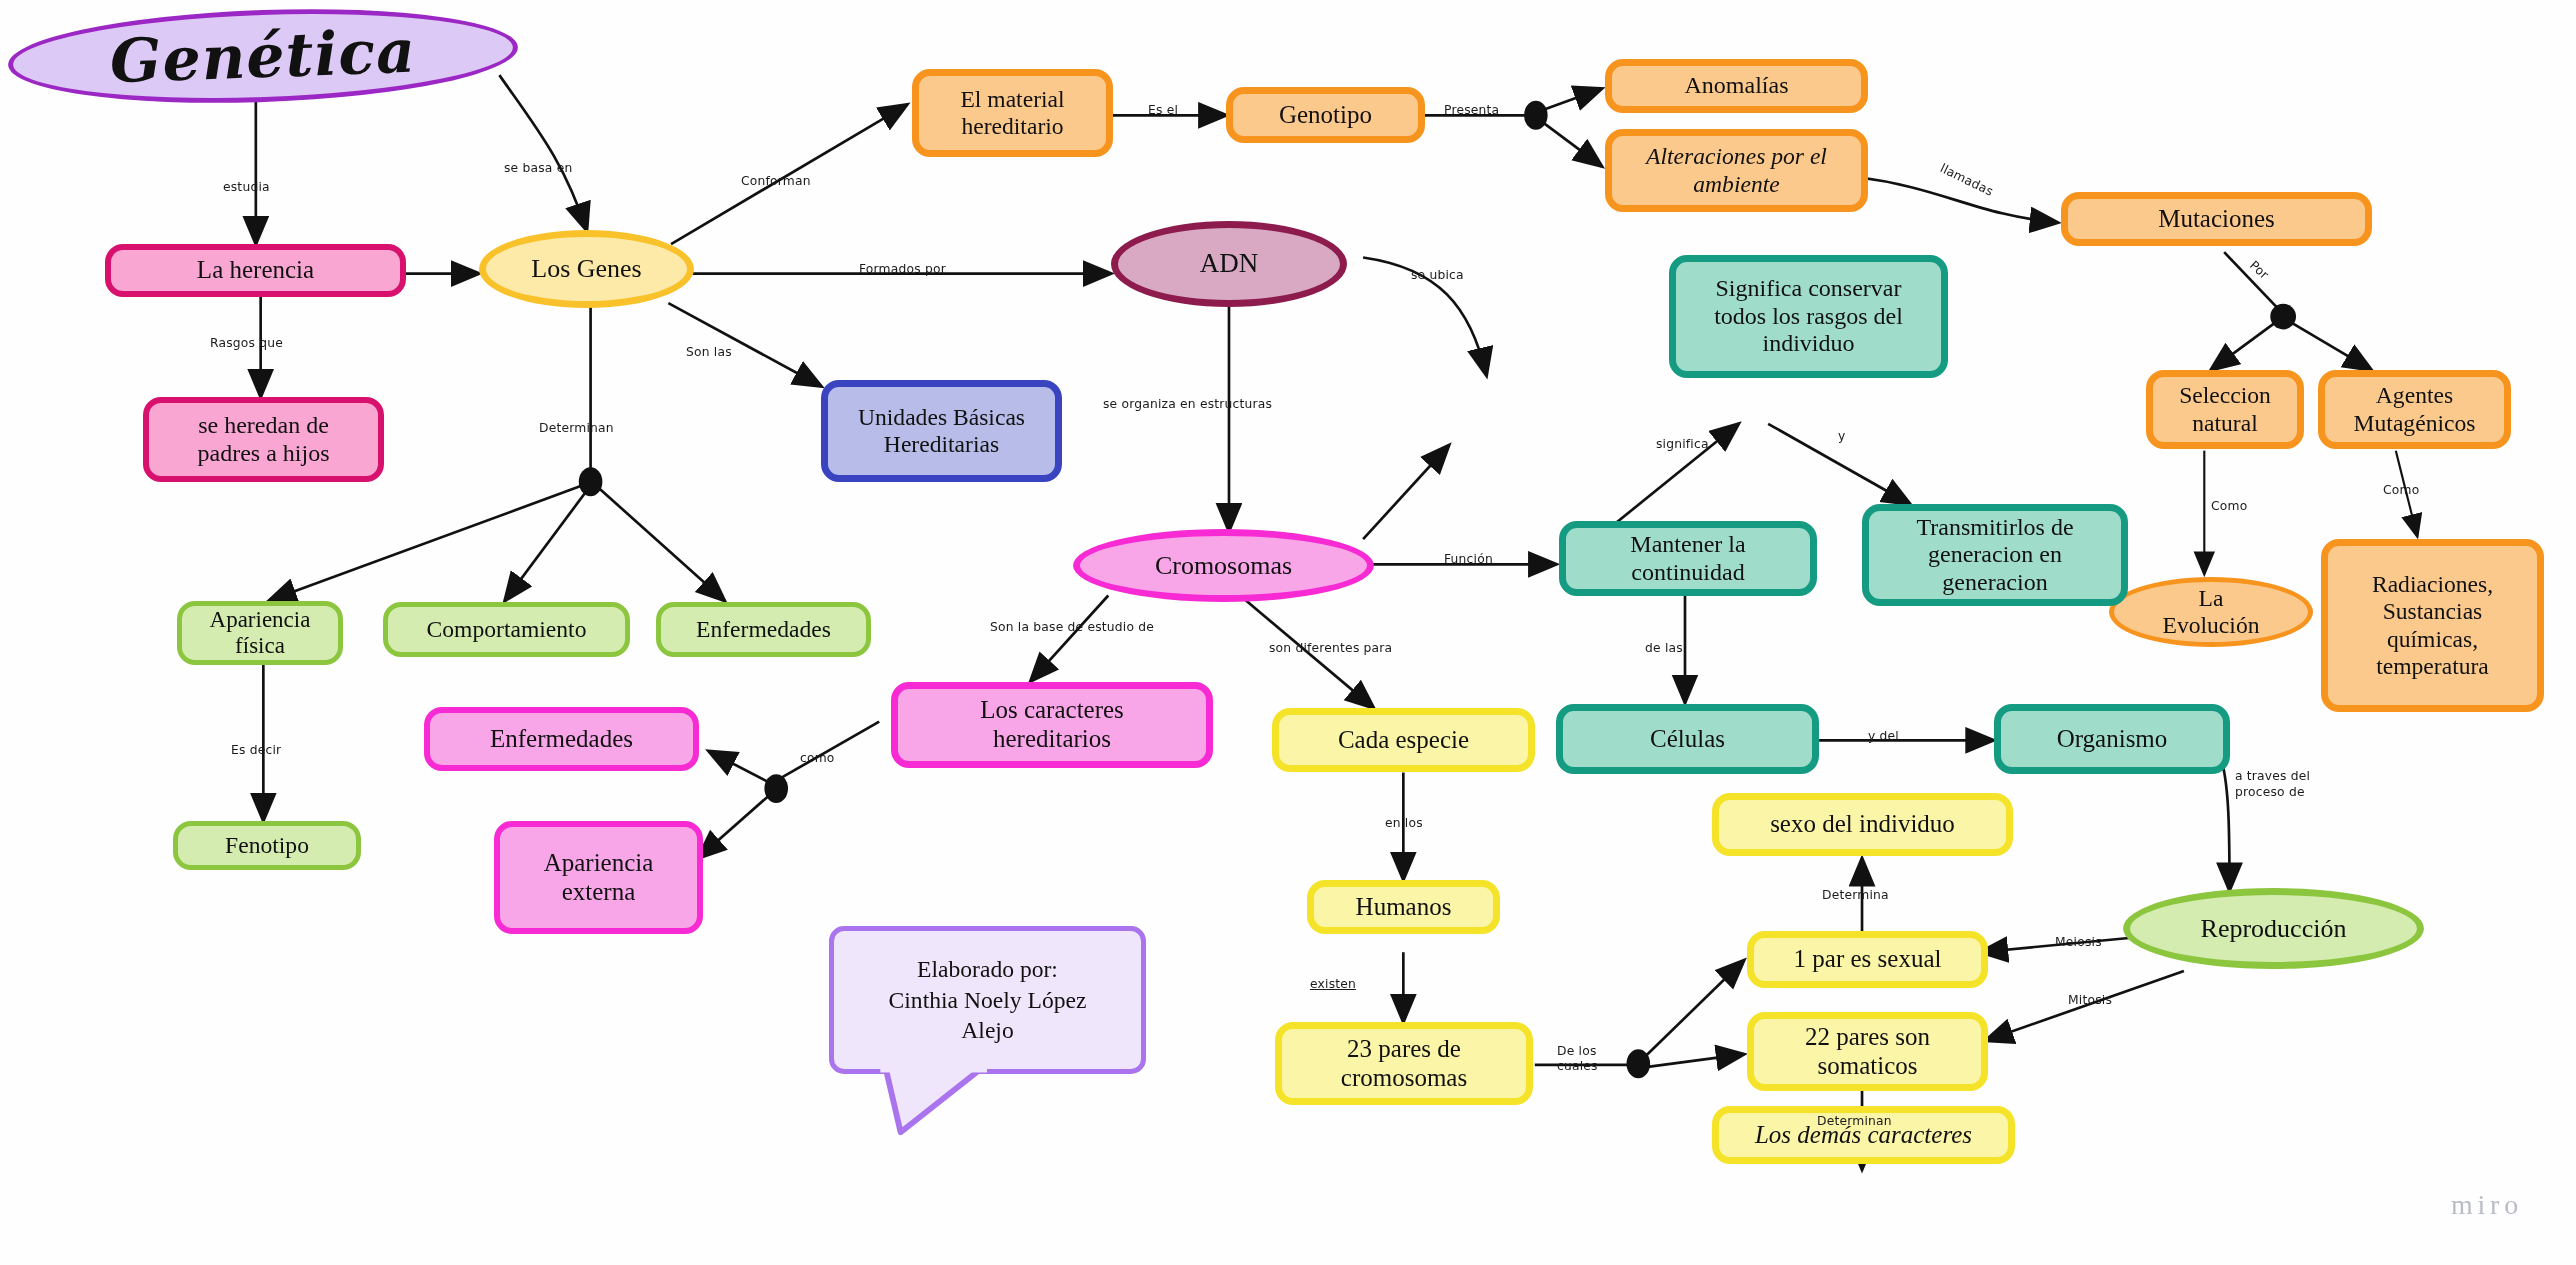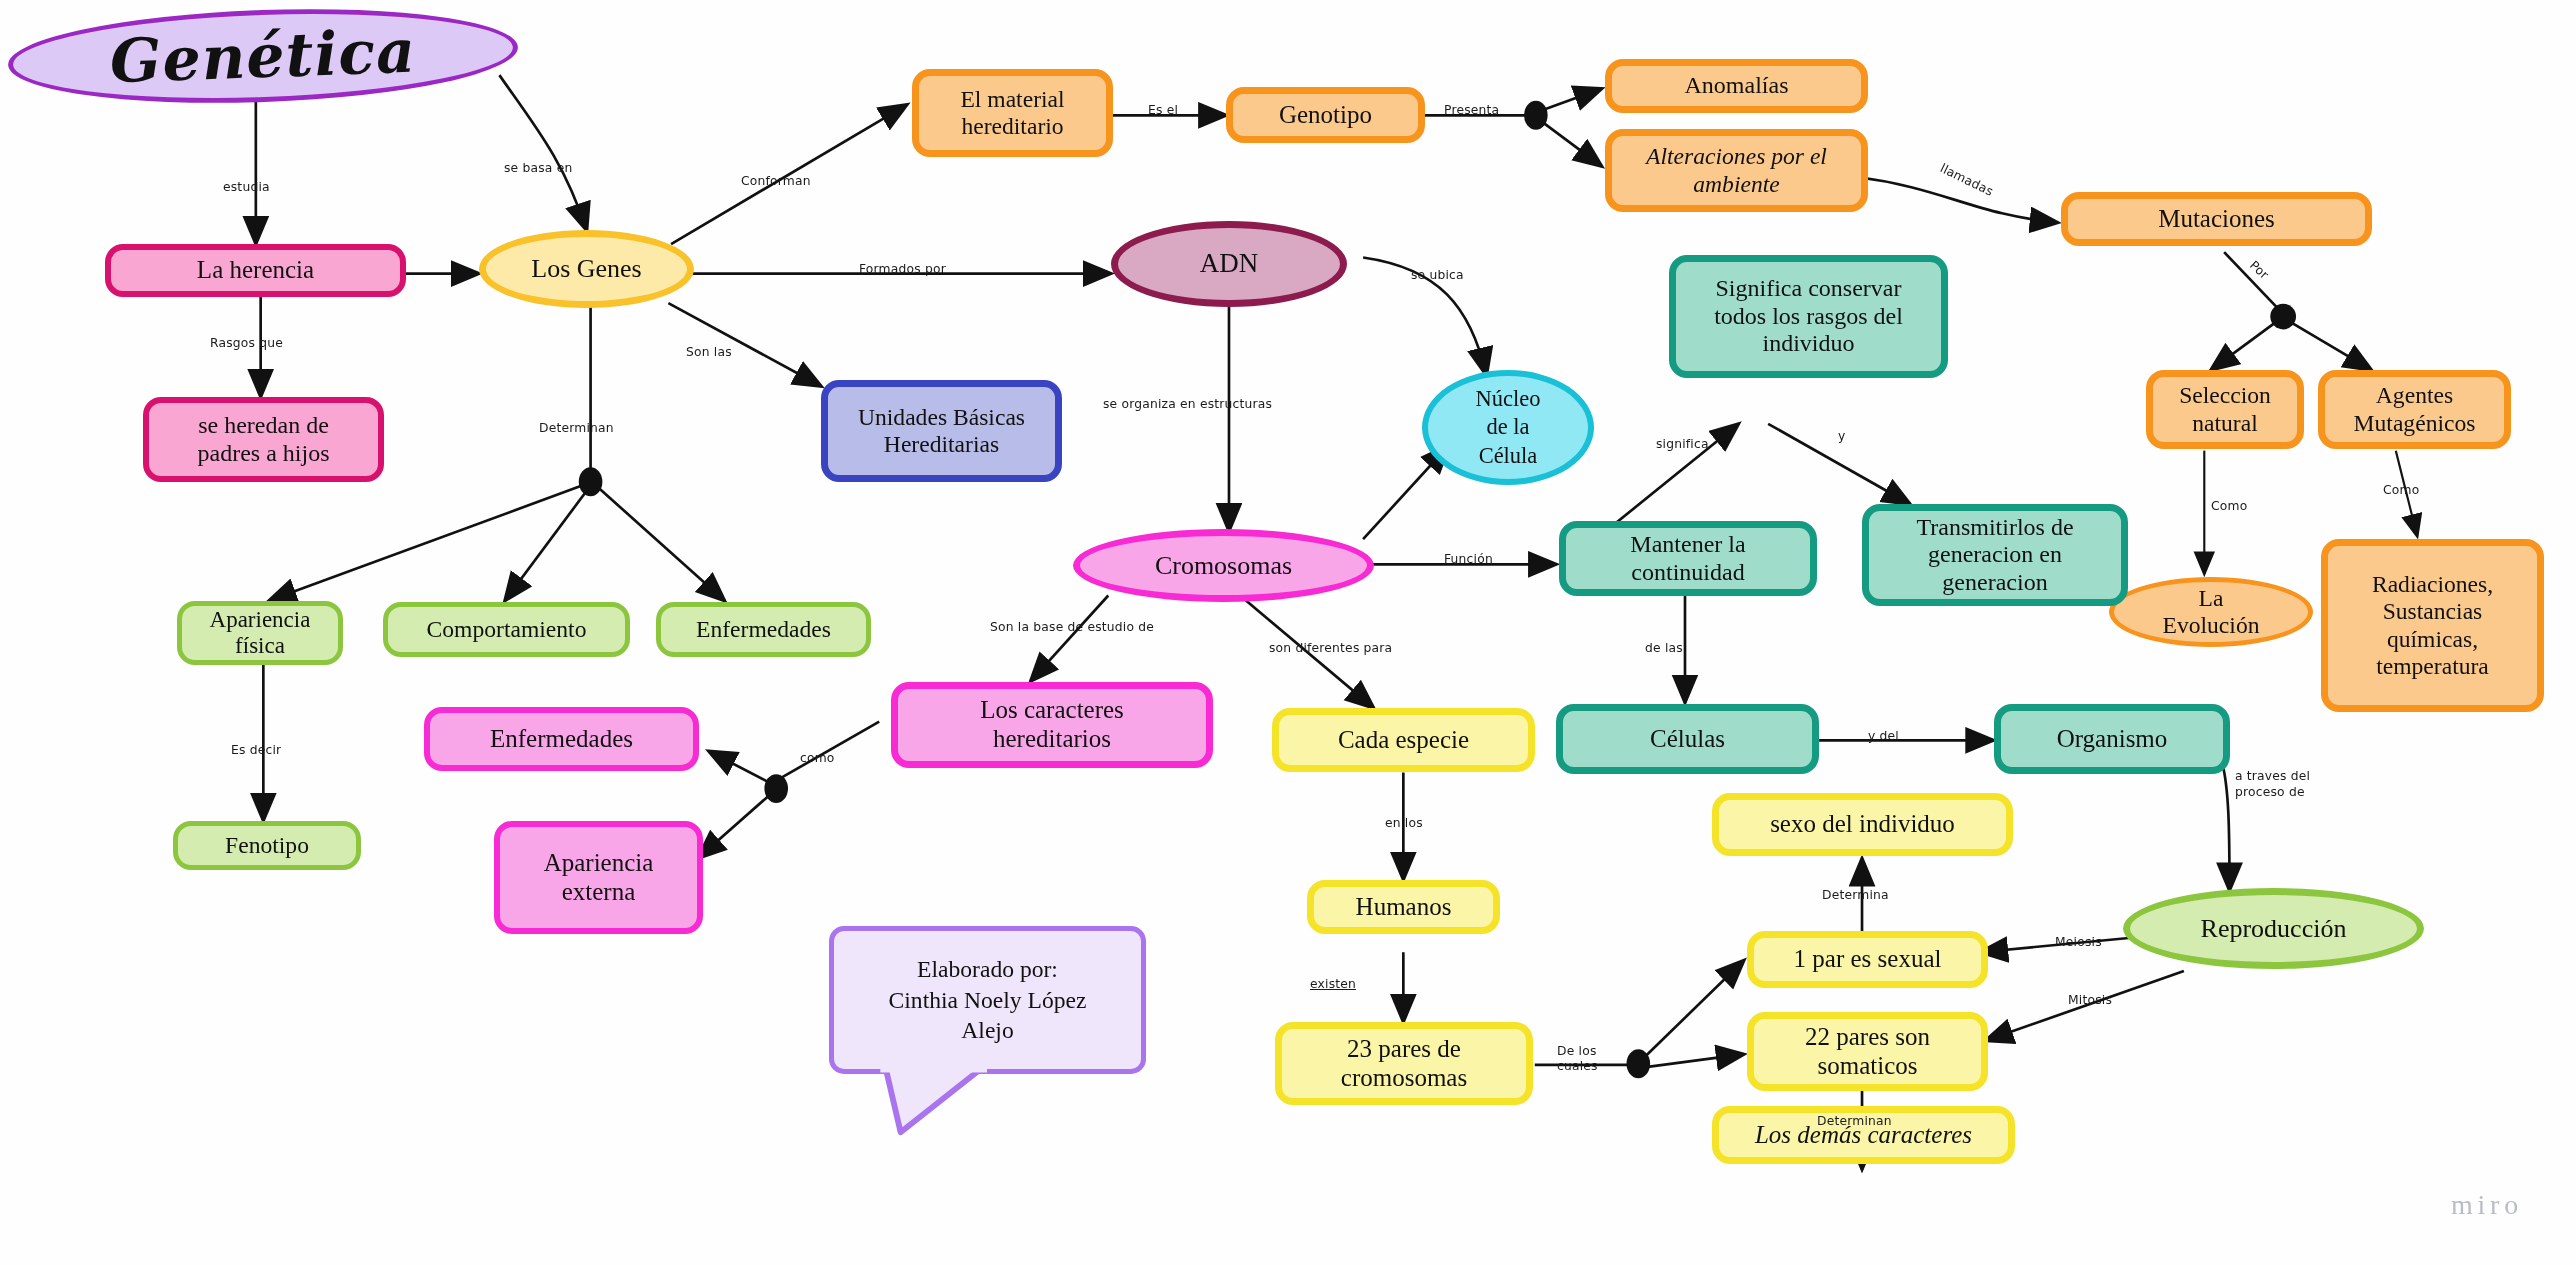--- a/index.html
+++ b/index.html
@@ -278,23 +278,20 @@
   <div class="node ellipse c-orangeell" style="left:2109px;top:577px;width:204px;height:70px;border-width:5.9px;font-size:23.6px;white-space:pre-line;">La
 Evolución</div>
 
   <div class="node rect c-orange" style="left:2321px;top:539px;width:223px;height:173px;border-width:7px;font-size:23.6px;white-space:pre-line;">Radiaciones,
 Sustancias
 químicas,
 temperatura</div>
 
   <div class="node ellipse c-maroon" style="left:1111px;top:221px;width:236px;height:86px;border-width:7px;font-size:27px;">ADN</div>
 
-  <div class="node ellipse c-cyan" style="left:1422px;top:370px;width:172px;height:115px;border-width:6.4px;font-size:22.5px;white-space:pre-line;line-height:1.25;">Núcleo
-de la
-Célula</div>
 
   <div class="node ellipse c-magenta" style="left:1073px;top:529px;width:301px;height:73px;border-width:7px;font-size:26px;">Cromosomas</div>
 
   <div class="node rect c-magenta" style="left:891px;top:682px;width:322px;height:86px;border-width:7px;font-size:25px;white-space:pre-line;">Los caracteres
 hereditarios</div>
 
   <div class="node rect c-yellow" style="left:1272px;top:708px;width:263px;height:64px;border-width:7px;font-size:25px;">Cada especie</div>
 
   <div class="node rect c-yellow" style="left:1307px;top:880px;width:193px;height:54px;border-width:7px;font-size:25px;">Humanos</div>
 

